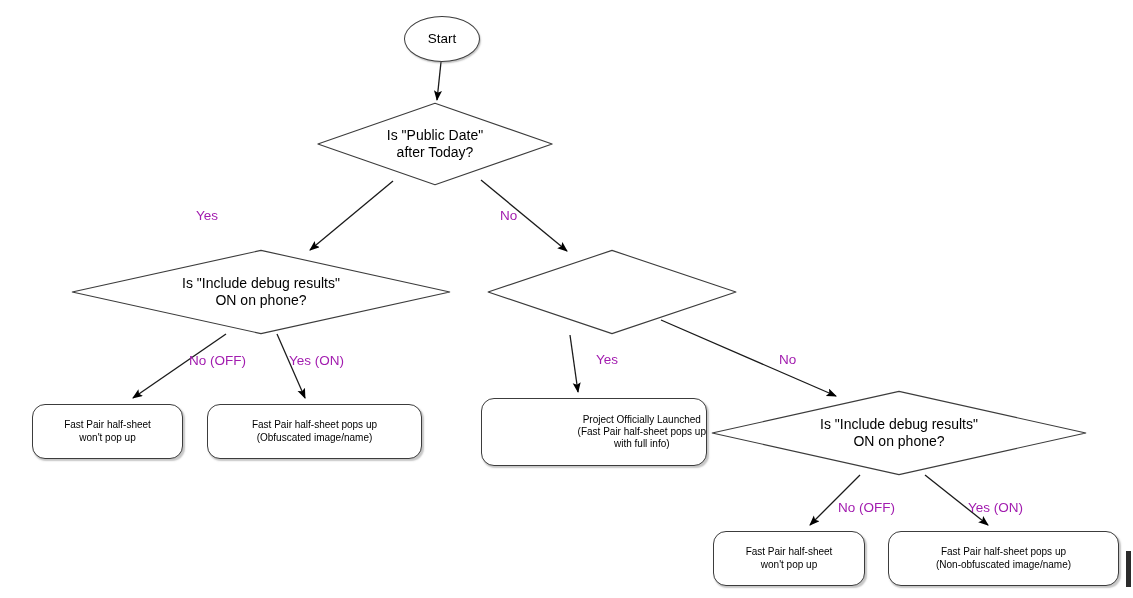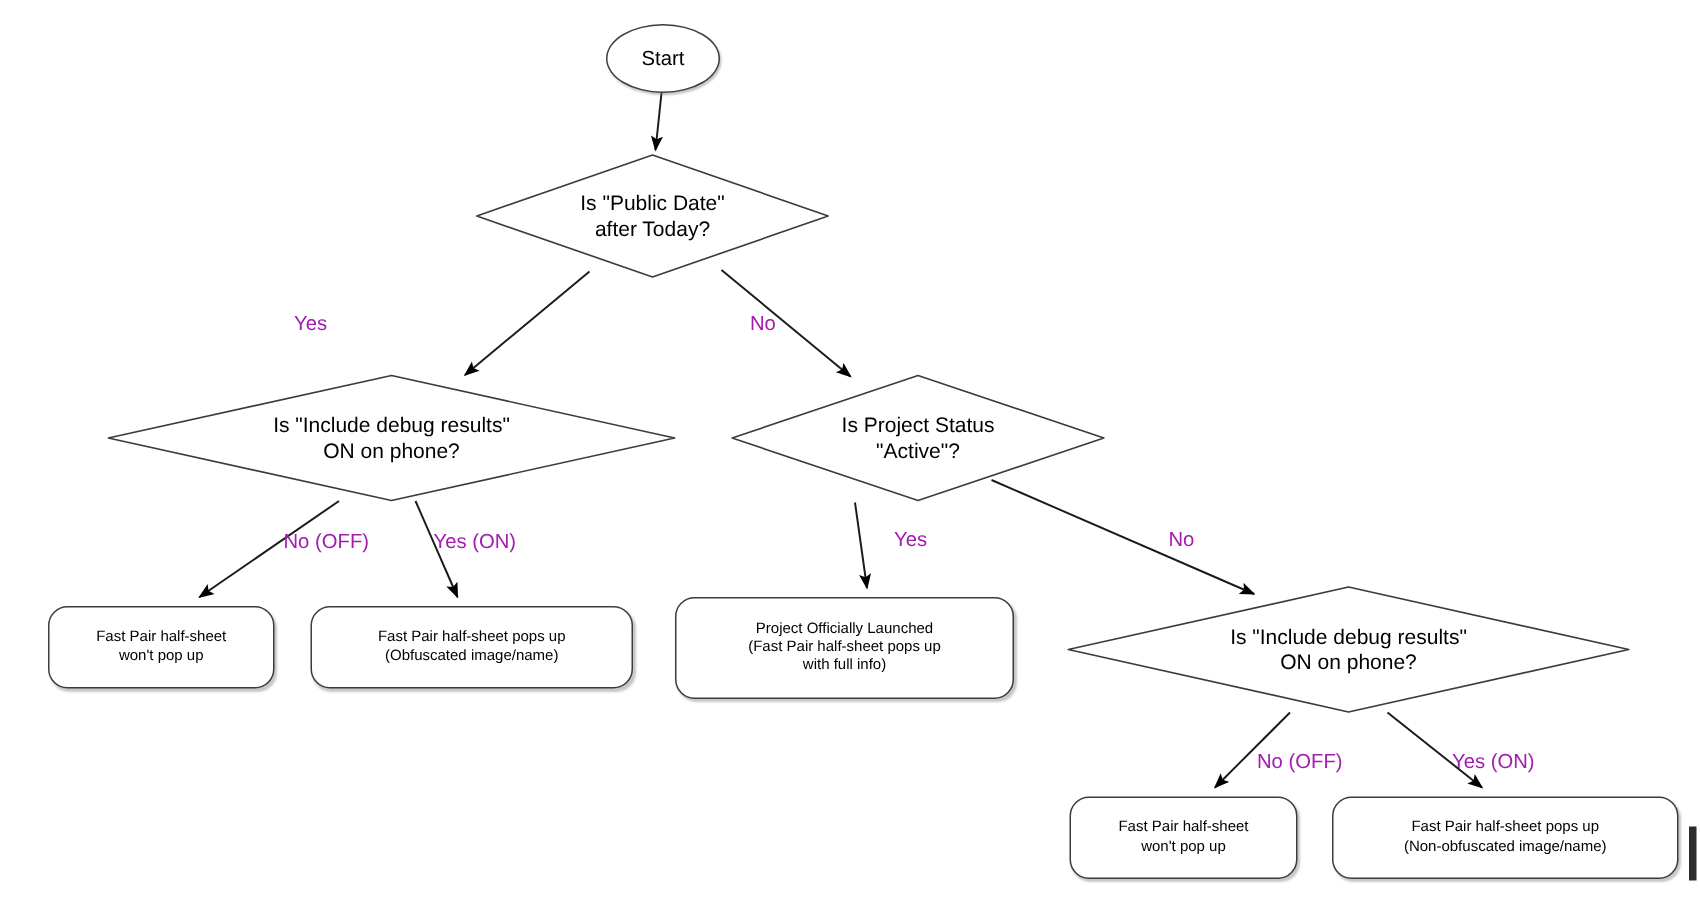--- a/index.html
+++ b/index.html
@@ -125,35 +125,33 @@
       <path d="M 50,1.6 L 98.4,50 L 50,98.4 L 1.6,50 Z" fill="#ffffff" stroke="#3c3c3c" stroke-width="1.1" vector-effect="non-scaling-stroke" stroke-linejoin="round"></path>
     </svg>
     <span class="decision-label">Is "Include debug results"
 ON on phone?</span>
   </div>
 
   <div class="node decision" style="left: 484px; top: 249px; width: 256px; height: 86px;">
     <svg class="diamond-svg" viewBox="0 0 100 100" preserveAspectRatio="none">
       <path d="M 50,1.6 L 98.4,50 L 50,98.4 L 1.6,50 Z" fill="#ffffff" stroke="#3c3c3c" stroke-width="1.1" vector-effect="non-scaling-stroke" stroke-linejoin="round"></path>
     </svg>
-    <span class="decision-label">Is Project Status
-"Active"?</span>
   </div>
 
   <div class="node process" style="left: 32px; top: 404px; width: 151px; height: 55px;">
     <span>Fast Pair half-sheet
 won't pop up</span>
   </div>
 
   <div class="node process" style="left: 207px; top: 404px; width: 215px; height: 55px;">
     <span>Fast Pair half-sheet pops up
 (Obfuscated image/name)</span>
   </div>
 
-  <div class="node process" style="left: 450px; top: 398px; width: 226px; height: 68px;">
+  <div class="node process" style="left: 481px; top: 398px; width: 226px; height: 68px; justify-content: flex-end;">
     <span>Project Officially Launched
 (Fast Pair half-sheet pops up
 with full info)</span>
   </div>
 
   <div class="node decision" style="left: 706px; top: 390px; width: 386px; height: 86px;">
     <svg class="diamond-svg" viewBox="0 0 100 100" preserveAspectRatio="none">
       <path d="M 50,1.6 L 98.4,50 L 50,98.4 L 1.6,50 Z" fill="#ffffff" stroke="#3c3c3c" stroke-width="1.1" vector-effect="non-scaling-stroke" stroke-linejoin="round"></path>
     </svg>
     <span class="decision-label">Is "Include debug results"

